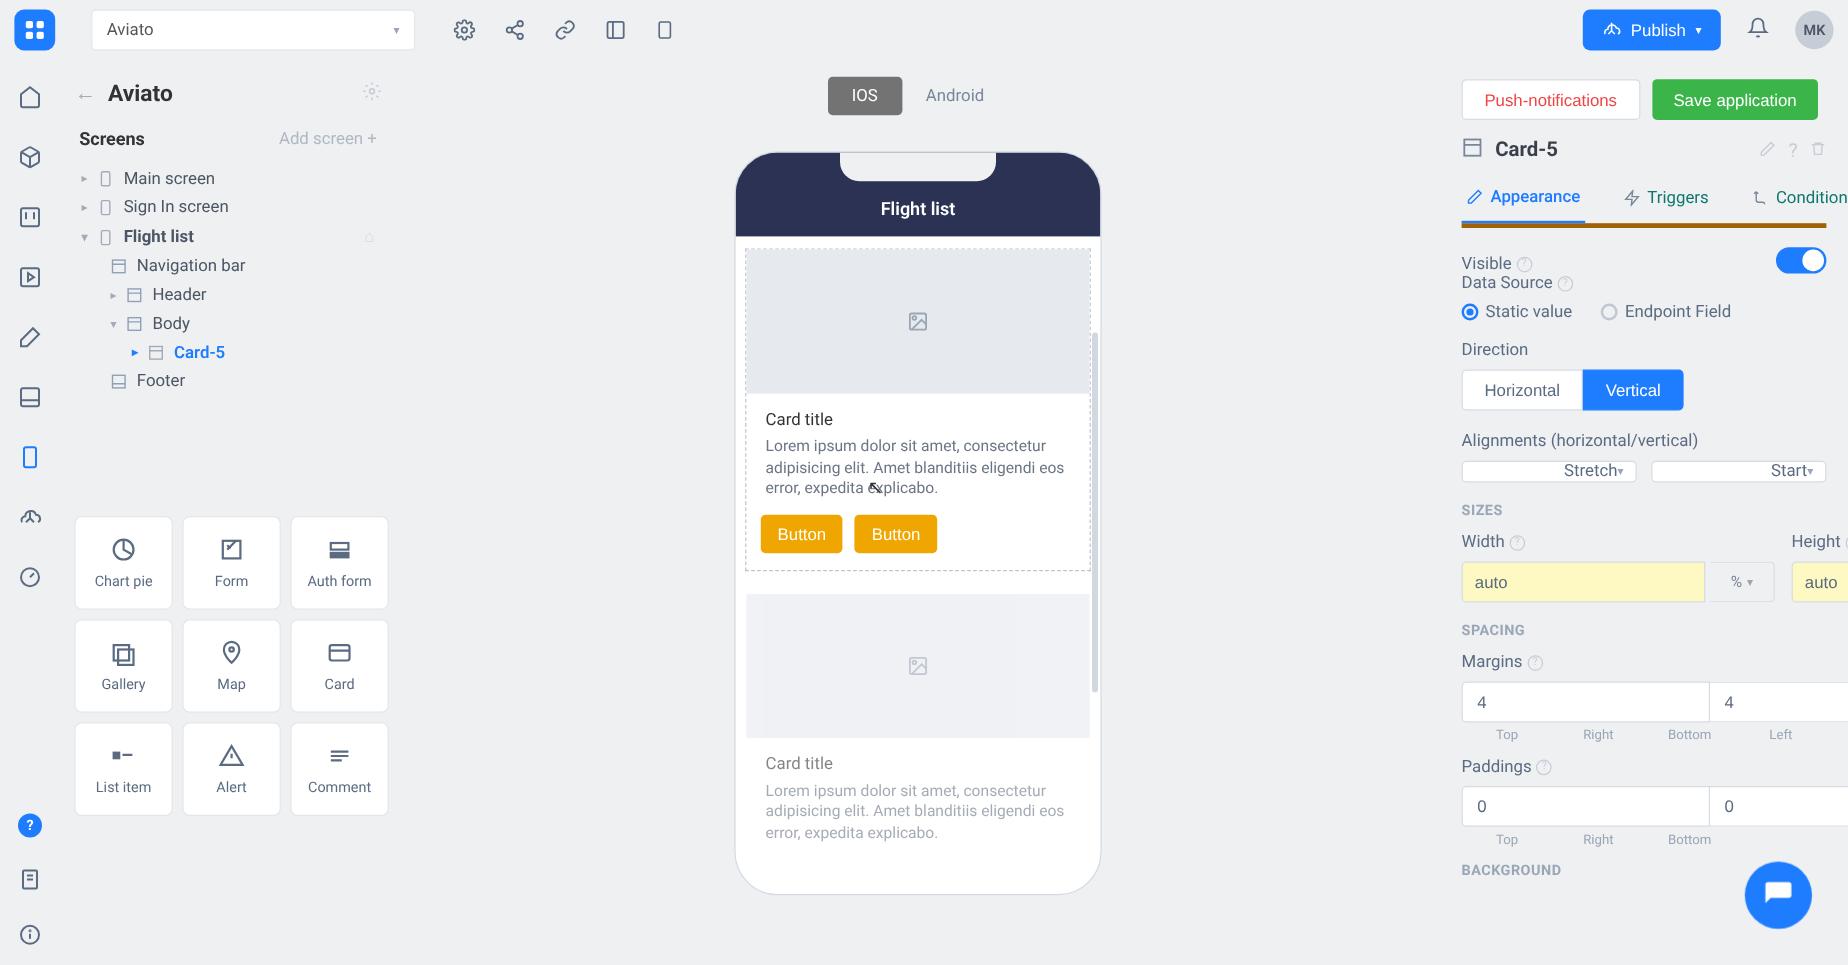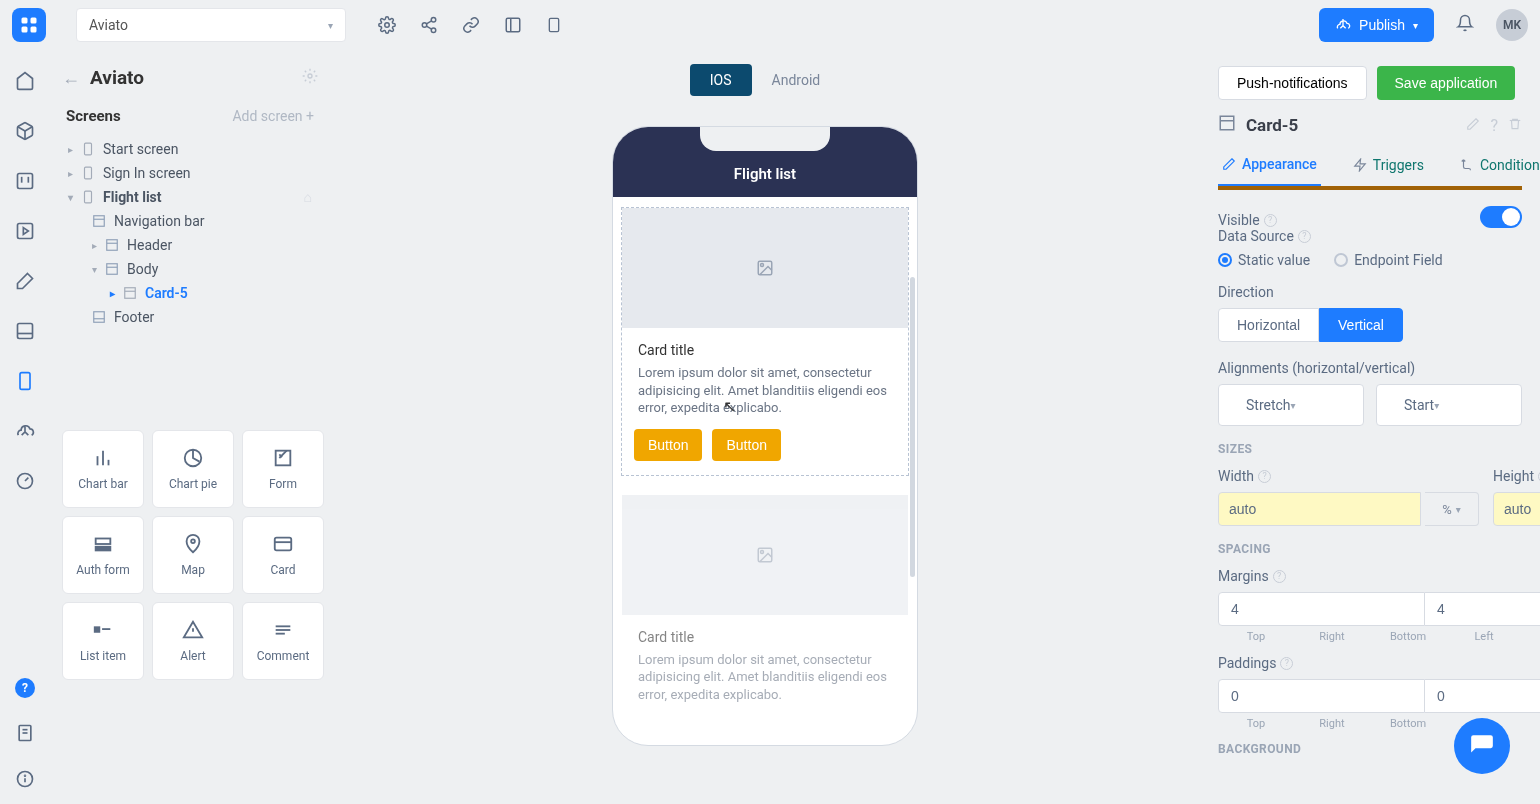--- a/index.html
+++ b/index.html
@@ -104,21 +104,21 @@
   gap:8px; color:#5b6b82; font-size:12px;
 }
 .pal-item svg { width:22px;height:22px;stroke:#5b6b82;fill:none;}
 
 .stage {
   position:absolute; left:330px; right:340px; top:50px; bottom:0;
   display:flex; flex-direction:column; align-items:center;
 }
 .platform-tabs { display:flex; margin-top:14px;}
 .ptab { padding:8px 20px; font-size:14px; border-radius:4px; color:#7a869a;}
-.ptab.active { background:#0c4a6e; color:#fff;}
+.ptab.active { background:#737373; color:#fff;}
 .phone-wrap { margin-top:30px; position:relative;}
 .phone {
   width:306px; height:620px; background:#fff; border-radius:36px;
   border:1px solid #d4dae2; overflow:hidden; position:relative;
 }
 .phone-top { height:70px; background:#2b3254; position:relative;}
 .notch {
   position:absolute; left:50%; transform:translateX(-50%); top:0;
   width:130px; height:24px; background:#eef0f2;
   border-bottom-left-radius:16px; border-bottom-right-radius:16px;
@@ -138,21 +138,21 @@
 .cursor { position:absolute; left:110px; top:200px; font-size:16px;}
 .scrollbar-fake { position:absolute; right:2px; top:80px; width:5px; height:300px; background:#d2d8e0; border-radius:3px;}
 
 .rightpanel {
   position:absolute; right:0; top:50px; bottom:0; width:340px;
   padding:16px 18px 0; overflow-y:hidden;
 }
 .rp-top-row { display:flex; gap:10px; margin-bottom:14px;}
 .rp-btn {
   height:34px; border-radius:4px; padding:0 18px; font-size:14px;
-  border:1px solid #d7dbe2; background:#fff; color:#000000;
+  border:1px solid #d7dbe2; background:#fff; color:#ef4444;
 }
 .rp-btn.save { background:#3bb54a; color:#fff; border:none;}
 .rp-title-row { display:flex; align-items:center; gap:10px; margin-bottom:12px;}
 .rp-title-row .ic { color:#7a869a;}
 .rp-title { font-size:17px; font-weight:700; color:#3a3f4a;}
 .rp-title-actions { margin-left:auto; display:flex; gap:10px; color:#c7cdd6;}
 .rp-tabs { display:flex; gap:28px; border-bottom:4px solid #a16207; margin-bottom:16px;}
 .rp-tab { padding:8px 4px 12px; font-size:14px; color:#0f766e; display:flex; align-items:center; gap:6px;}
 .rp-tab.active { color:#1e7cff; border-bottom:2px solid #1e7cff; font-weight:500;}
 .rp-field-row { display:flex; align-items:flex-end; justify-content:space-between; font-size:14px; color:#5b6b82;}
@@ -167,23 +167,23 @@
 .radio-dot { width:14px;height:14px;border:2px solid #bfc7d4;border-radius:50%;display:inline-block;position:relative;}
 .radio-dot.checked { border-color:#1e7cff;}
 .radio-dot.checked::after{content:"";position:absolute;inset:2px;background:#1e7cff;border-radius:50%;}
 .seg { display:flex; margin-bottom:18px;}
 .seg-btn { border:1px solid #d7dbe2; padding:8px 18px; font-size:14px; background:#fff; color:#5b6b82;}
 .seg-btn:first-child{border-radius:4px 0 0 4px;}
 .seg-btn:last-child{border-radius:0 4px 4px 0;}
 .seg-btn.active { background:#1e7cff; color:#fff; border-color:#1e7cff;}
 .two-col { display:flex; gap:12px; margin-bottom:16px;}
 .select-box {
-  flex:1; height:42px; border:1px solid #d7dbe2; border-radius:4px;
-  background:#fff; display:flex; align-items:center; justify-content:flex-start;
-  padding:0 27px; font-size:14px; color:#5b6b82;
+  flex:1; height:18px; border:1px solid #d7dbe2; border-radius:4px;
+  background:#fff; display:flex; align-items:center; justify-content:flex-end;
+  padding:0 10px; font-size:14px; color:#5b6b82;
 }
 .section-title { font-size:12px; font-weight:700; letter-spacing:0.4px; color:#9aa5b5; margin:8px 0 12px;}
 .size-row { display:flex; gap:14px; margin-bottom:16px;}
 .size-col { flex:1;}
 .size-inputs { display:flex; gap:4px;}
 .size-inputs .inp { flex:1; height:34px; border:1px solid #d7dbe2; border-radius:4px 0 0 4px; padding:0 10px; font-size:14px; color:#5b6b82; background:#fef9c3;}
 .size-inputs .unit { width:54px; height:34px; border:1px solid #d7dbe2; border-left:none; border-radius:0 4px 4px 0; display:flex;align-items:center;justify-content:center;font-size:13px;color:#7a869a;gap:4px;}
 .box-row { display:flex; gap:0; margin-bottom:4px;}
 .box-row .binp { flex:1; height:34px; border:1px solid #d7dbe2; font-size:14px;color:#5b6b82; padding:0 12px; background:#fff;}
 .box-row .binp:first-child{border-radius:4px 0 0 4px;}
@@ -355,21 +355,21 @@
     <span class="add-screen">Add screen +</span>
   </div>
   <div class="tree">
     <div class="tree-row">
         <span class="caret">▸</span>
         <span class="t-icon">
           <svg viewBox="0 0 24 24" stroke-width="2">
             <rect x="6" y="2" width="12" height="20" rx="2"></rect>
           </svg>
         </span>
-        <span>Start screen</span>
+        <span>Main screen</span>
       </div>
     <div class="tree-row">
         <span class="caret">▸</span>
         <span class="t-icon">
           <svg viewBox="0 0 24 24" stroke-width="2">
             <rect x="6" y="2" width="12" height="20" rx="2"></rect>
           </svg>
         </span>
         <span>Sign In screen</span>
       </div>
@@ -430,46 +430,45 @@
           </svg>
         </span>
         <span>Footer</span>
       </div>
   </div>
 </div>
 
 <div class="palette">
   <div class="pal-item">
       <svg viewBox="0 0 24 24" stroke-width="2">
-        <line x1="6" y1="20" x2="6" y2="10"></line>
-        <line x1="12" y1="20" x2="12" y2="4"></line>
-        <line x1="18" y1="20" x2="18" y2="14"></line>
-      </svg>
-      <span>Chart bar</span>
-    </div>
-  <div class="pal-item">
-      <svg viewBox="0 0 24 24" stroke-width="2">
         <circle cx="12" cy="12" r="9"></circle>
         <path d="M12 3v9l7 4"></path>
       </svg>
       <span>Chart pie</span>
     </div>
   <div class="pal-item">
       <svg viewBox="0 0 24 24" stroke-width="2">
         <rect x="4" y="4" width="16" height="16"></rect>
         <path d="M8 8l3 3M16 4L8 12"></path>
       </svg>
       <span>Form</span>
     </div>
   <div class="pal-item">
       <svg viewBox="0 0 24 24" stroke-width="2">
         <rect x="4" y="6" width="16" height="6"></rect>
         <rect x="4" y="15" width="16" height="4" fill="#5b6b82"></rect>
       </svg>
       <span>Auth form</span>
+    </div>
+  <div class="pal-item">
+      <svg viewBox="0 0 24 24" stroke-width="2">
+        <rect x="3" y="5" width="14" height="14"></rect>
+        <rect x="7" y="9" width="14" height="14"></rect>
+      </svg>
+      <span>Gallery</span>
     </div>
   <div class="pal-item">
       <svg viewBox="0 0 24 24" stroke-width="2">
         <path d="M12 21s-7-6-7-12a7 7 0 0 1 14 0c0 6-7 12-7 12z"></path>
         <circle cx="12" cy="9" r="2"></circle>
       </svg>
       <span>Map</span>
     </div>
   <div class="pal-item">
       <svg viewBox="0 0 24 24" stroke-width="2">

